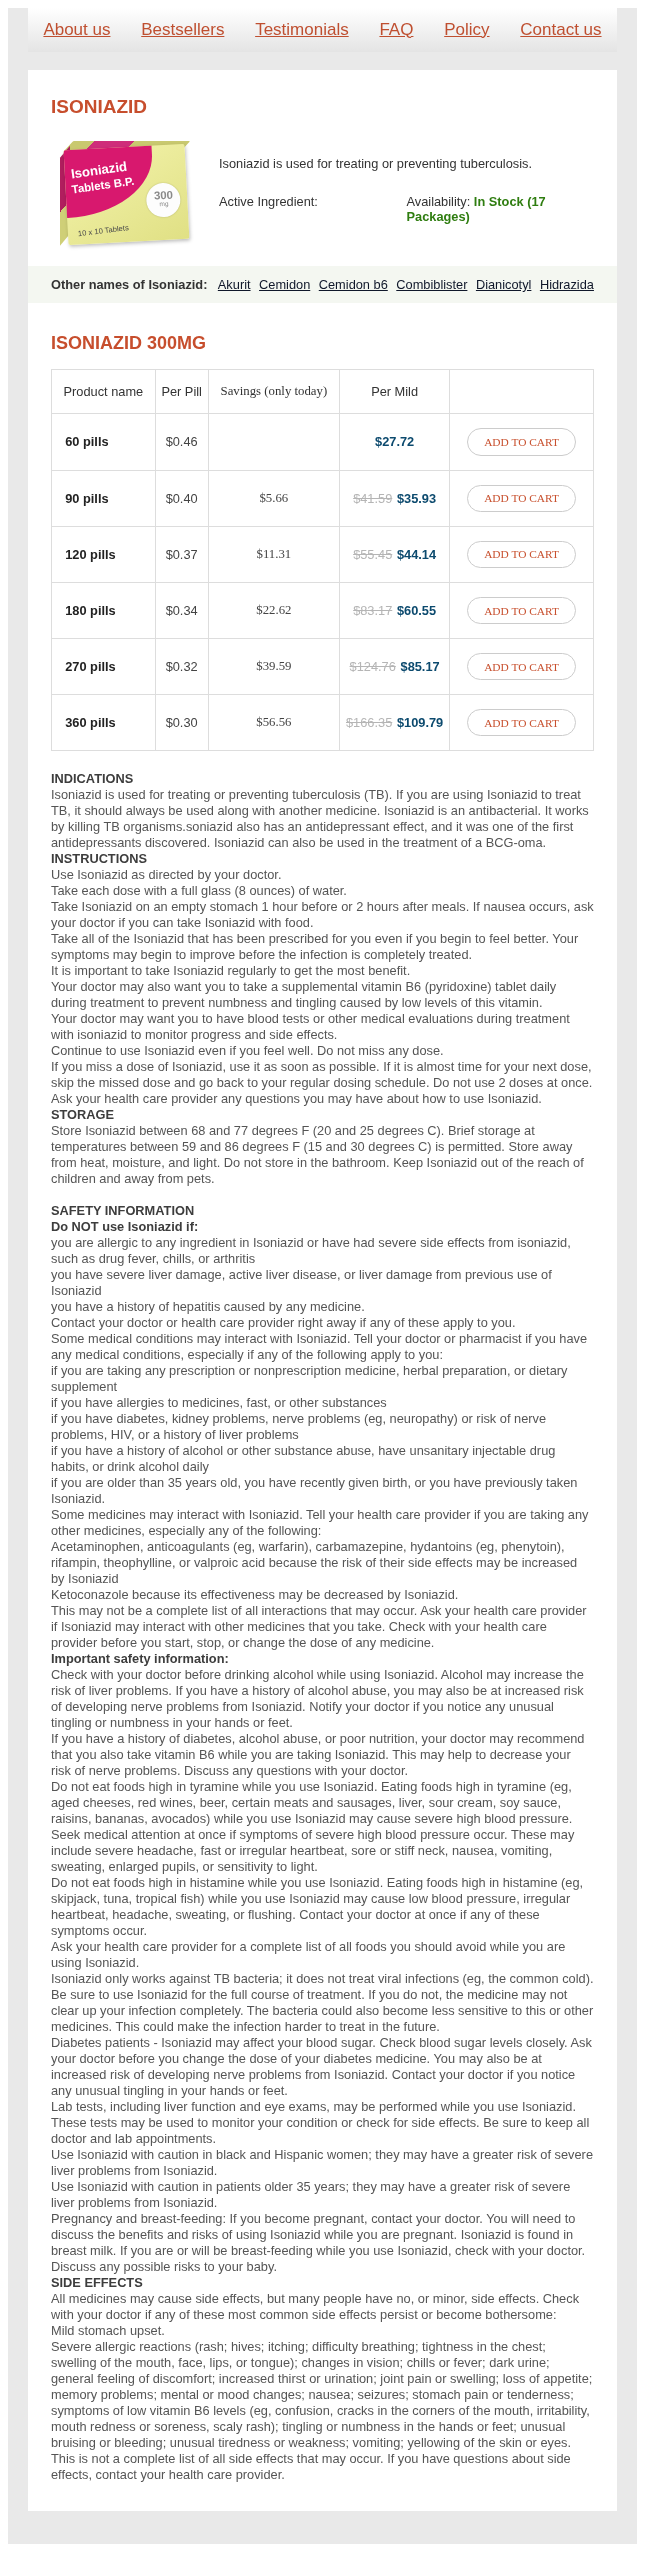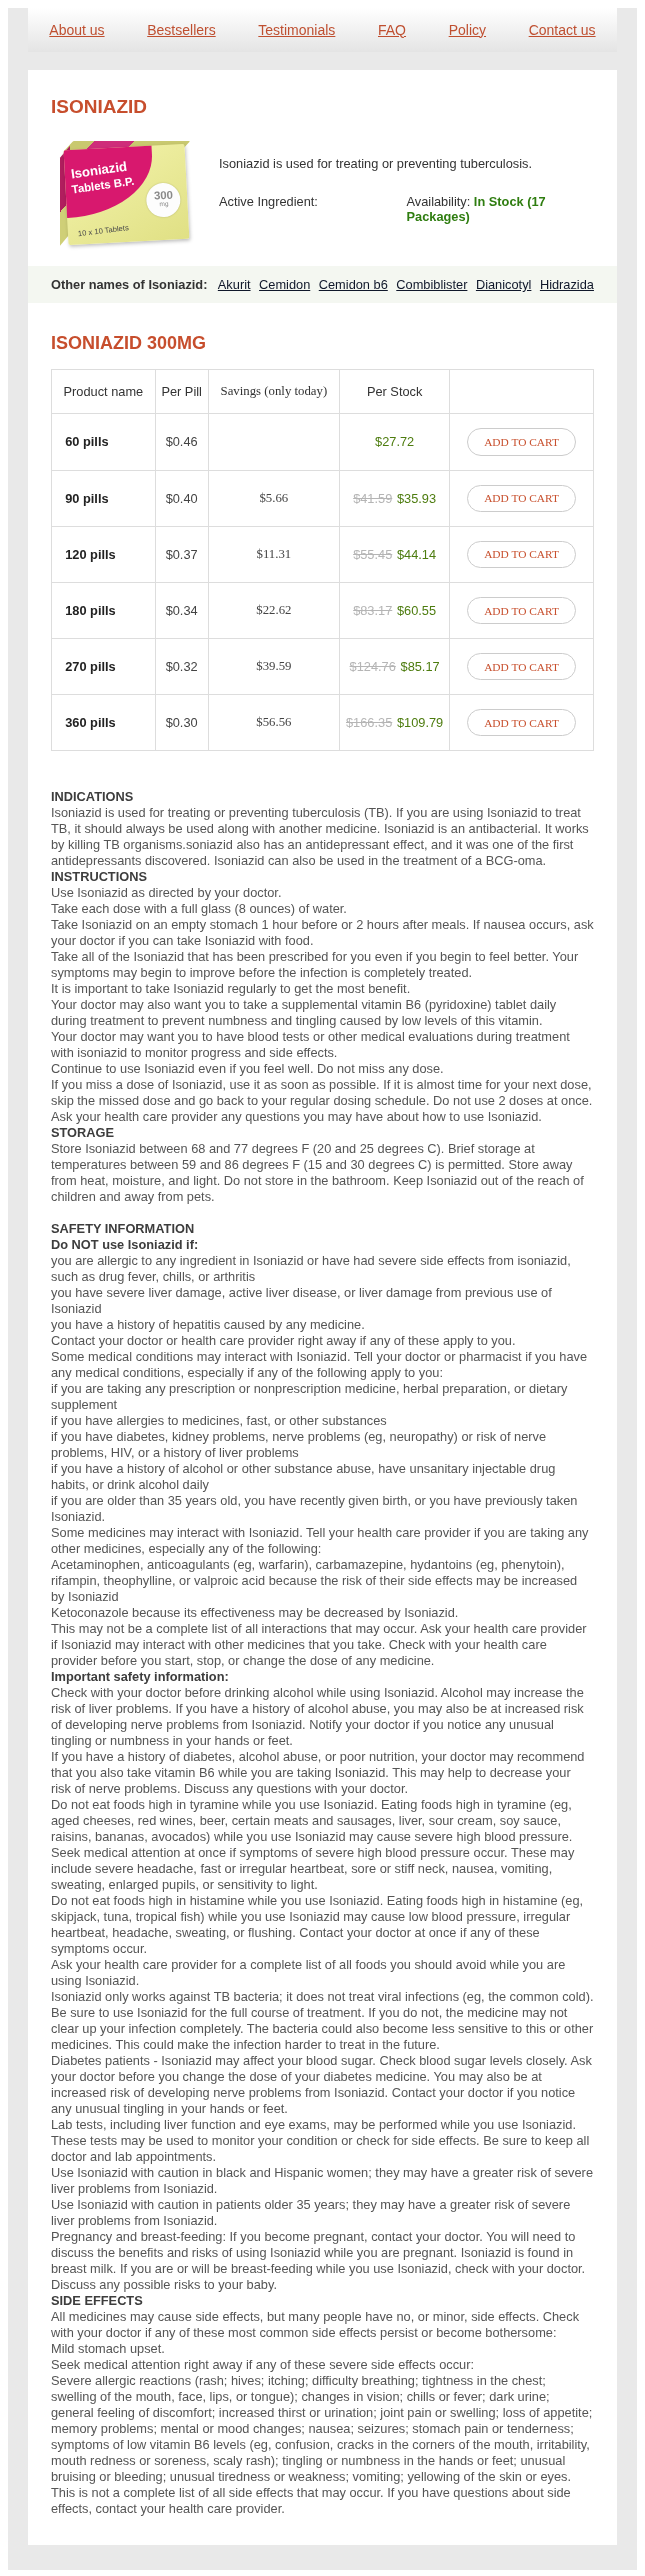--- a/index.html
+++ b/index.html
@@ -7,21 +7,21 @@
   body { font-family:"Liberation Sans", sans-serif; }
   .page { background:#e9e9e9; margin:7.6px 7.6px 0 7.6px; padding-bottom:24.6px; min-height:2536px; }
 
   
   .topbar { display:flex; gap:19px; padding:16px 0 14px 36px; }
   .topbar span { color:#2f7d10; font-weight:bold; font-size:12.8px; }
 
   
   .nav { width:589px; margin:0 auto; height:44px; background:linear-gradient(#ffffff,#e4e4e4);
          display:flex; justify-content:space-around; align-items:center; }
-  .nav a { color:#bf4f30; font-size:14px; text-decoration:underline; cursor:pointer; }
+  .nav a { color:#bf4f30; font-size:17px; text-decoration:underline; cursor:pointer; }
 
   
   .container { width:589px; margin:18px auto 0; background:#ffffff; padding:3.8px 23px 28px; }
 
   h1.product-title { color:#c74e2d; font-size:19px; font-weight:bold; margin:23px 0 9.5px; }
 
   .product-row { display:flex; }
   .pill-box-wrap { width:168px; flex:none; }
   .pill-box { position:relative; width:150px; height:115px; margin-top:5.7px; }
   .box-top { position:absolute; left:17px; top:7.6px; width:117px; height:11.4px;
@@ -53,25 +53,25 @@
 
   h2.pack-title { color:#c74e2d; font-size:18px; font-weight:bold; margin:30px 0 15px; }
 
   table.pricing { width:100%; border-collapse:collapse; font-size:12.8px; color:#444; }
   .pricing th, .pricing td { border:0.9px solid #dddddd; padding:14px 5.7px; text-align:center; font-weight:normal; }
   .pricing th { color:#333; }
   .pricing td.name { text-align:left; padding-left:13.2px; font-weight:bold; color:#222; }
   .pricing .c-name { width:104px; } .pricing .c-pill { width:53px; } .pricing .c-sav { width:132px;font-family:Liberation Serif, serif; }
   .pricing .c-pack { width:110px; } .pricing .c-btn { width:144px; }
   .strike { color:#b5b5b5; text-decoration:line-through; margin-right:4.7px; }
-  .price { font-weight:normal; color:#4d7c0f; }
+  .price { font-weight:bold; color:#0c4a6e; }
   .cart-btn { display:inline-block; border:0.9px solid #cccccc; border-radius:14px; background:#ffffff;
               color:#c8502e; font-size:11.4px; padding:6.6px 16px; cursor:pointer; font-family:Liberation Serif, serif; white-space:nowrap; }
 
-  .info-section { margin-top:38px; font-size:12.8px; color:#555; line-height:16px; }
+  .info-section { margin-top:20px; font-size:12.8px; color:#555; line-height:16px; }
   .info-heading { font-weight:bold; color:#3d3d3d; }
   .info-gap { height:16px; }
 </style>
 </head>
 <body>
 
 <div class="page">
 
 
   <div class="nav">
@@ -122,21 +122,21 @@
     </div>
 
     <h2 class="pack-title">ISONIAZID 300MG</h2>
 
     <table class="pricing">
       <thead>
           <tr>
             <th class="c-name">Product name</th>
             <th class="c-pill">Per Pill</th>
             <th class="c-sav">Savings (only today)</th>
-            <th class="c-pack">Per Stock</th>
+            <th class="c-pack">Per Mild</th>
             <th class="c-btn"></th>
           </tr>
         </thead>
       <tbody>
           <tr>
             <td class="name c-name">60 pills</td>
             <td class="c-pill">$0.46</td>
             <td class="c-sav"></td>
             <td class="c-pack"><span class="price">$27.72</span></td>
             <td class="c-btn"><button class="cart-btn">ADD TO CART</button></td>
@@ -221,20 +221,19 @@
         <div class="info-text">Isoniazid only works against TB bacteria; it does not treat viral infections (eg, the common cold).</div>
         <div class="info-text">Be sure to use Isoniazid for the full course of treatment. If you do not, the medicine may not clear up your infection completely. The bacteria could also become less sensitive to this or other medicines. This could make the infection harder to treat in the future.</div>
         <div class="info-text">Diabetes patients - Isoniazid may affect your blood sugar. Check blood sugar levels closely. Ask your doctor before you change the dose of your diabetes medicine. You may also be at increased risk of developing nerve problems from Isoniazid. Contact your doctor if you notice any unusual tingling in your hands or feet.</div>
         <div class="info-text">Lab tests, including liver function and eye exams, may be performed while you use Isoniazid. These tests may be used to monitor your condition or check for side effects. Be sure to keep all doctor and lab appointments.</div>
         <div class="info-text">Use Isoniazid with caution in black and Hispanic women; they may have a greater risk of severe liver problems from Isoniazid.</div>
         <div class="info-text">Use Isoniazid with caution in patients older 35 years; they may have a greater risk of severe liver problems from Isoniazid.</div>
         <div class="info-text">Pregnancy and breast-feeding: If you become pregnant, contact your doctor. You will need to discuss the benefits and risks of using Isoniazid while you are pregnant. Isoniazid is found in breast milk. If you are or will be breast-feeding while you use Isoniazid, check with your doctor. Discuss any possible risks to your baby.</div>
         <div class="info-heading">SIDE EFFECTS</div>
         <div class="info-text">All medicines may cause side effects, but many people have no, or minor, side effects. Check with your doctor if any of these most common side effects persist or become bothersome:</div>
         <div class="info-text">Mild stomach upset.</div>
-        <div class="info-text">Seek medical attention right away if any of these severe side effects occur:</div>
         <div class="info-text">Severe allergic reactions (rash; hives; itching; difficulty breathing; tightness in the chest; swelling of the mouth, face, lips, or tongue); changes in vision; chills or fever; dark urine; general feeling of discomfort; increased thirst or urination; joint pain or swelling; loss of appetite; memory problems; mental or mood changes; nausea; seizures; stomach pain or tenderness; symptoms of low vitamin B6 levels (eg, confusion, cracks in the corners of the mouth, irritability, mouth redness or soreness, scaly rash); tingling or numbness in the hands or feet; unusual bruising or bleeding; unusual tiredness or weakness; vomiting; yellowing of the skin or eyes.</div>
         <div class="info-text"> This is not a complete list of all side effects that may occur. If you have questions about side effects, contact your health care provider.</div>
       </div>
 
   </div>
 </div>
 
 
 </body></html>

